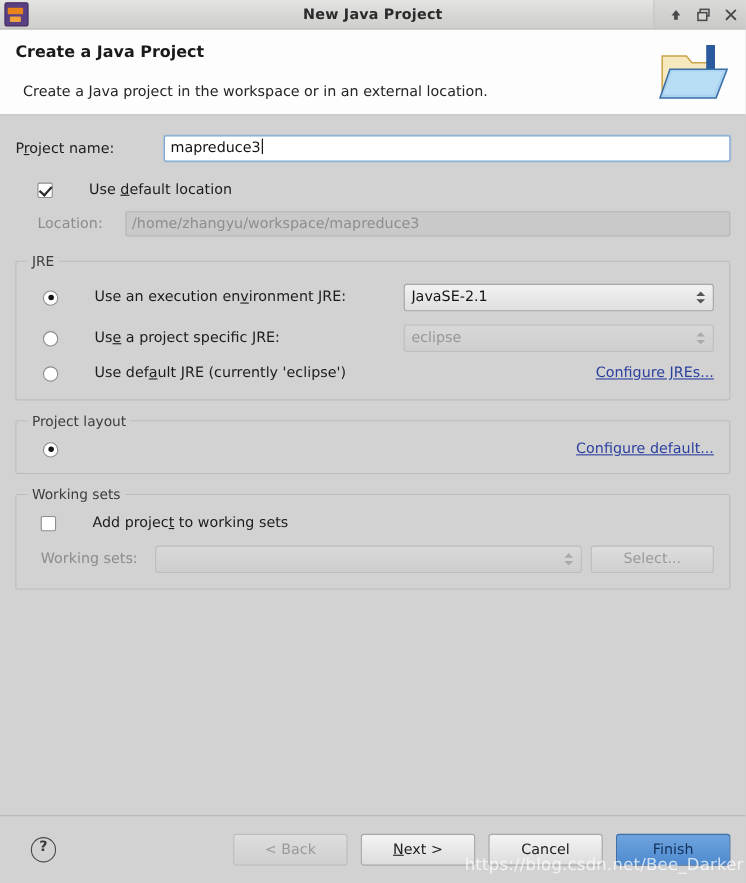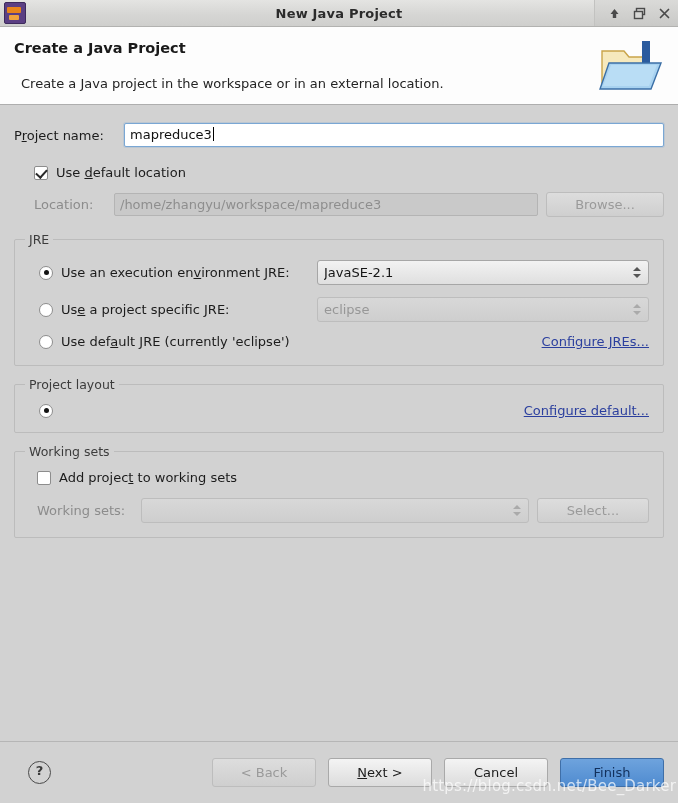--- a/index.html
+++ b/index.html
@@ -128,20 +128,21 @@
   .body {
     flex: 1;
     padding: 18px 14px 0 14px;
     box-sizing: border-box;
     background: #d2d2d2;
   }
 
   .row {
     display: flex;
     align-items: center;
+    gap: 25px;
   }
 
   .field-label {
     font-size: 13px;
     color: #1c1c1c;
   }
   .field-label.disabled { color: #8c8c8c; }
 
   .text-input {
     flex: 1;
@@ -408,21 +409,20 @@
     <div class="row" style="margin-bottom:12px;padding-left:20px;">
       <div class="checkbox checked"></div>
       <div class="field-label" style="margin-left:8px;">
         <span>Use </span><span class="mn">d</span><span>efault location</span>
       </div>
     </div>
 
     <div class="row" style="padding-left:20px;gap:8px;">
       <div class="field-label disabled" style="width:72px;">Location:</div>
       <div class="input-disabled" style="flex:1;">/home/zhangyu/workspace/mapreduce3</div>
-      <div class="btn disabled" style="min-width:118px;">Browse...</div>
     </div>
 
     <div class="group" style="margin-top:22px;padding-top:20px;padding-bottom:16px;">
       <div class="group-title">JRE</div>
 
       <div class="row" style="padding-left:10px;margin-bottom:12px;">
         <div class="radio checked"></div>
         <div class="field-label" style="margin-left:8px;width:256px;">
           <span>Use an execution en</span><span class="mn">v</span><span>ironment JRE:</span>
         </div>

